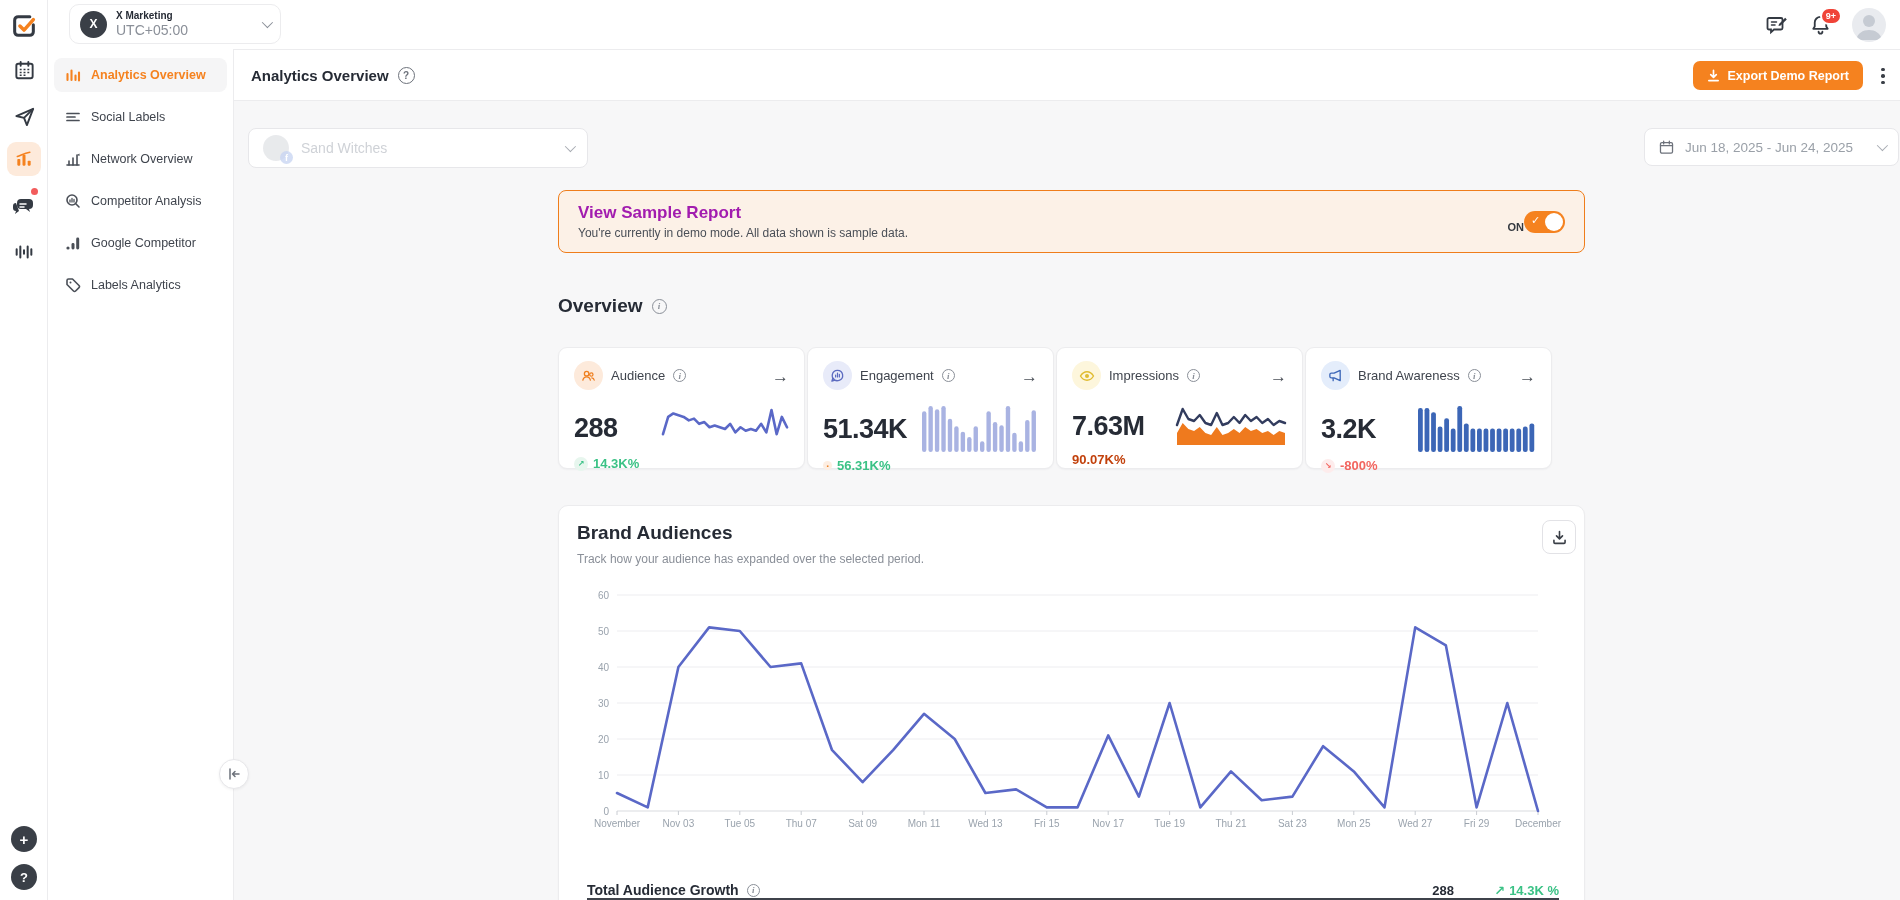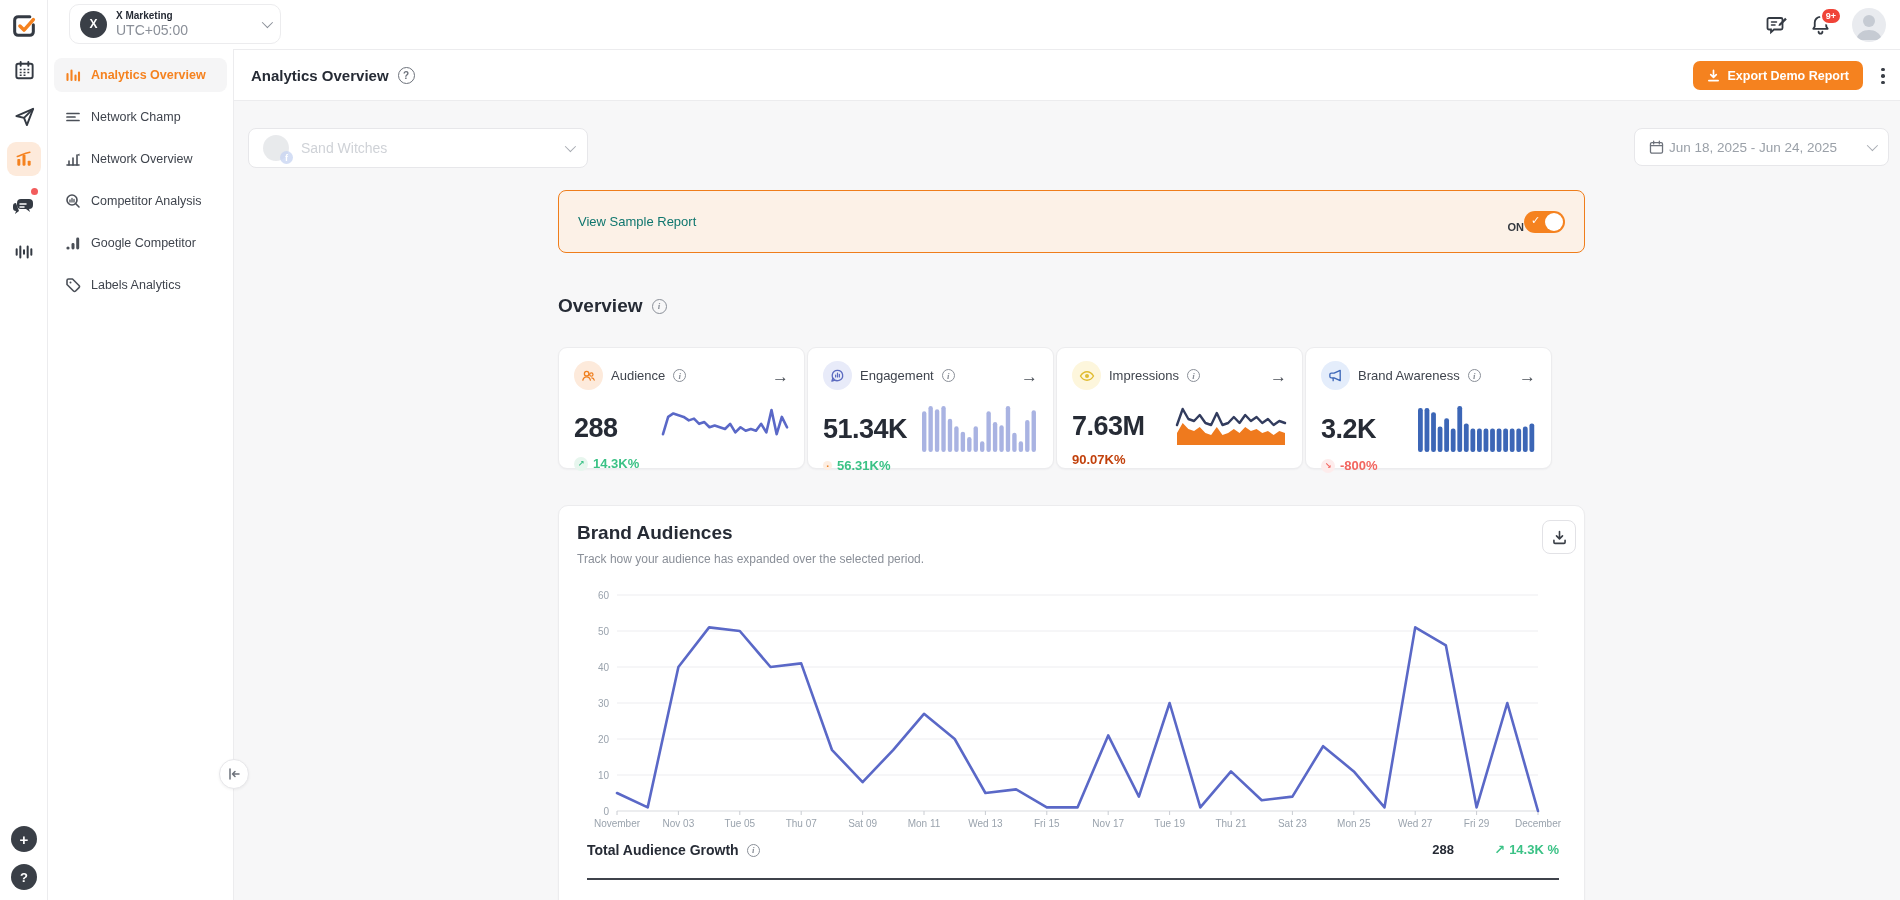--- a/index.html
+++ b/index.html
@@ -69,28 +69,28 @@
   .content { position:absolute; left:234px; top:101px; width:1666px; height:799px; background:#f7f7f8; overflow:hidden; }
   .profile-select { position:absolute; left:14px; top:27px; width:340px; height:40px; background:#fff;
     border:1px solid #e7e7ea; border-radius:8px; display:flex; align-items:center; padding:0 14px; cursor:default; }
   .ps-avatar { width:26px; height:26px; border-radius:50%; background:#d6d9de; opacity:.55; position:relative; }
   .ps-fb { position:absolute; right:-4px; bottom:-3px; width:13px; height:13px; border-radius:50%; background:#9db4e8;
     color:#fff; font-size:9px; font-weight:700; display:flex; align-items:center; justify-content:center; opacity:.8; }
   .ps-label { margin-left:12px; font-size:14px; color:#cfd2d7; flex:1; }
   .chev { width:8px; height:8px; border-right:1.6px solid #8a8f98; border-bottom:1.6px solid #8a8f98;
     transform:rotate(45deg) translateY(-2px); }
   .chev.lite { border-color:#a7abb2; }
-  .datepicker { position:absolute; right:11px; top:27px; width:255px; height:38px; background:#fff;
-    border:1px solid #e7e7ea; border-radius:8px; display:flex; align-items:center; padding:0 13px; gap:4px; cursor:pointer; }
+  .datepicker { position:absolute; right:1px; top:27px; width:255px; height:38px; background:#fff;
+    border:1px solid #e7e7ea; border-radius:8px; display:flex; align-items:center; padding:0 13px; gap:10px; cursor:pointer; }
   .dp-text { font-size:13.5px; color:#9aa0a8; flex:1; }
 
   .banner { position:absolute; left:324px; top:89px; width:1027px; height:63px; background:#fcf1e7;
     border:1px solid #ef7d1b; border-radius:8px; display:flex; align-items:center; padding:0 19px; }
   .banner-txt { flex:1; }
-  .banner-title { font-size:13px; font-weight:400; color:#0f766e; }
+  .banner-title { font-size:17px; font-weight:700; color:#a21caf; }
   .banner-sub { font-size:12px; color:#4a4f57; margin-top:3px; }
   .toggle-wrap { display:flex; align-items:flex-end; gap:0; }
   .toggle-label { font-size:11px; font-weight:700; color:#33383f; }
   .toggle { width:41px; height:22px; border-radius:11px; background:#f5821f; position:relative; cursor:pointer; }
   .toggle .knob { position:absolute; right:2px; top:2px; width:18px; height:18px; border-radius:50%; background:#fff; }
   .toggle .tick { position:absolute; left:7px; top:3px; color:#fff; font-size:11px; font-weight:700; }
 
   .ov-title-row { position:absolute; left:324px; top:194px; display:flex; align-items:center; gap:9px; }
   .ov-title { font-size:19px; font-weight:700; color:#262b35; }
   .info-circ { width:15px; height:15px; border-radius:50%; border:1.3px solid #8a8f98; color:#8a8f98;
@@ -111,21 +111,21 @@
   .card-change { display:flex; align-items:center; gap:5px; font-size:13px; font-weight:600; margin-top:4px; }
   .chg-ic { width:14px; height:14px; border-radius:50%; display:flex; align-items:center; justify-content:center; font-size:8px; }
 
   .panel { position:absolute; left:324px; top:404px; width:1027px; height:480px; background:#fff;
     border:1px solid #ececee; border-radius:10px; box-shadow:0 1px 2px rgba(20,20,40,.04); }
   .panel-title { position:absolute; left:18px; top:16px; font-size:19px; font-weight:700; color:#262b35; }
   .panel-sub { position:absolute; left:18px; top:46px; font-size:12px; color:#8a8f98; }
   .dl-btn { position:absolute; right:8px; top:14px; width:34px; height:34px; background:#fff;
     border:1px solid #e2e2e6; border-radius:8px; display:flex; align-items:center; justify-content:center; cursor:pointer; }
   .chart-wrap { position:absolute; left:10px; top:75px; }
-  .growth-row { position:absolute; left:28px; top:336px; width:972px; height:38px; display:flex; align-items:flex-start;
+  .growth-row { position:absolute; left:28px; top:356px; width:972px; height:38px; display:flex; align-items:flex-end;
     border-bottom:2px solid #3f434b; }
   .growth-label { font-size:14px; font-weight:700; color:#262b35; display:flex; align-items:center; gap:8px; }
   .growth-value { margin-left:auto; font-size:13px; font-weight:700; color:#262b35; }
   .growth-change { width:105px; text-align:right; font-size:13px; font-weight:700; display:flex;
     align-items:center; justify-content:flex-end; gap:4px; }
 </style>
 </head>
 <body>
 
 <div id="app">
@@ -223,21 +223,21 @@
           </svg>
         </span>
         <span>Analytics Overview</span>
       </div>
       <div class="menu-item">
         <span class="mi-ic">
           <svg width="16" height="16" viewBox="0 0 16 16" fill="none">
             <path d="M2 4.5h12M2 8h8M2 11.5h12" stroke="#4a4f57" stroke-width="1.7" stroke-linecap="round"></path>
           </svg>
         </span>
-        <span>Network Champ</span>
+        <span>Social Labels</span>
       </div>
       <div class="menu-item">
         <span class="mi-ic">
           <svg width="16" height="16" viewBox="0 0 16 16" fill="none">
             <path d="M2 14h12" stroke="#4a4f57" stroke-width="1.6" stroke-linecap="round"></path>
             <path d="M4 14v-4M8 14V7M12 14V4" stroke="#4a4f57" stroke-width="1.6" stroke-linecap="round"></path>
             <path d="M12 4l2.5-1.5V5z" fill="#4a4f57"></path>
           </svg>
         </span>
         <span>Network Overview</span>
@@ -313,20 +313,21 @@
         <rect x="3.5" y="5" width="17" height="15" rx="2" stroke="#6d727b" stroke-width="1.8"></rect>
         <path d="M8 3v4M16 3v4M3.5 9.5h17" stroke="#6d727b" stroke-width="1.8" stroke-linecap="round"></path>
       </svg>
       <span class="dp-text">Jun 18, 2025 - Jun 24, 2025</span>
       <span class="chev lite"></span>
     </div>
 
     <div class="banner">
       <div class="banner-txt">
         <div class="banner-title">View Sample Report</div>
+        <div class="banner-sub">You're currently in demo mode. All data shown is sample data.</div>
       </div>
       <div class="toggle-wrap">
         <span class="toggle-label">ON</span>
         <div class="toggle">
           <span class="tick">✓</span>
           <span class="knob"></span>
         </div>
       </div>
     </div>
 

